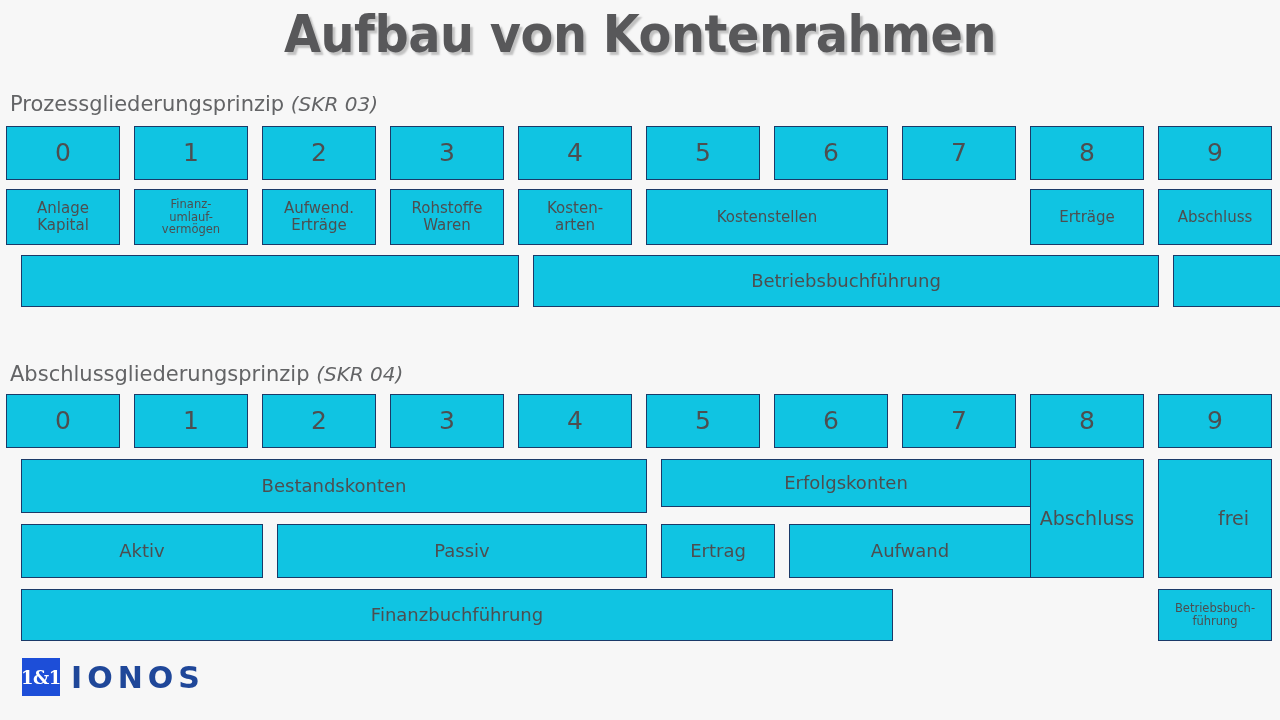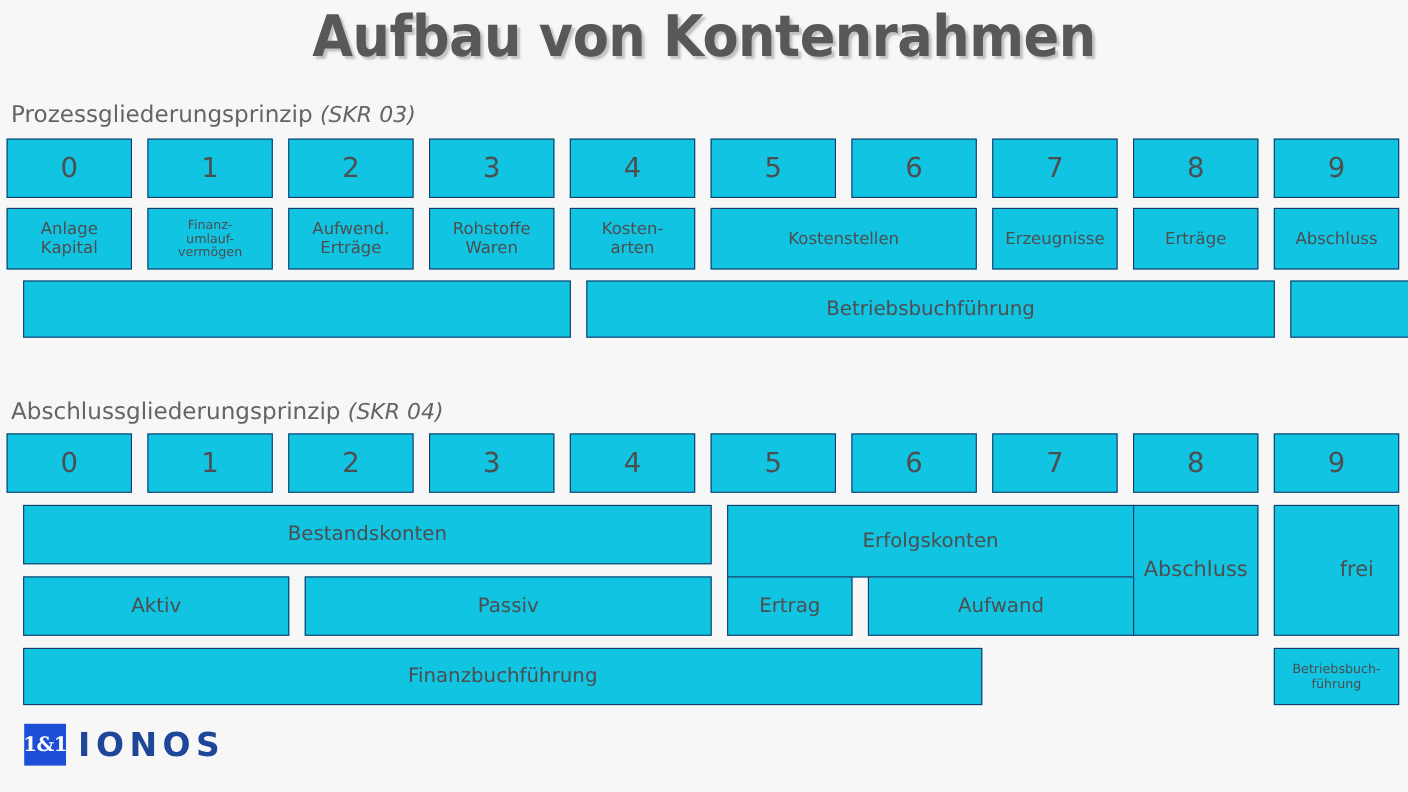--- a/index.html
+++ b/index.html
@@ -133,41 +133,40 @@
   <div class="box num" style="left:902px; top:126px; width:114px; height:54px;">7</div>
   <div class="box num" style="left:1030px;top:126px; width:114px; height:54px;">8</div>
   <div class="box num" style="left:1158px;top:126px; width:114px; height:54px;">9</div>
 
   <div class="box lbl" style="left:6px;  top:189px; width:114px; height:56px;">Anlage<br>Kapital</div>
   <div class="box lbl-sm" style="left:134px; top:189px; width:114px; height:56px;">Finanz-<br>umlauf-<br>vermögen</div>
   <div class="box lbl" style="left:262px; top:189px; width:114px; height:56px;">Aufwend.<br>Erträge</div>
   <div class="box lbl" style="left:390px; top:189px; width:114px; height:56px;">Rohstoffe<br>Waren</div>
   <div class="box lbl" style="left:518px; top:189px; width:114px; height:56px;">Kosten-<br>arten</div>
   <div class="box lbl" style="left:646px; top:189px; width:242px; height:56px;">Kostenstellen</div>
-  <div class="box lbl" style="left:902px; top:189px; width:114px; height:56px;">Erzeugnisse</div>
   <div class="box lbl" style="left:1030px;top:189px; width:114px; height:56px;">Erträge</div>
   <div class="box lbl" style="left:1158px;top:189px; width:114px; height:56px;">Abschluss</div>
 
   <div class="box lbl-lg empty" style="left:6px;   top:255px; width:498px; height:52px;"></div>
   <div class="box lbl-lg" style="left:518px; top:255px; width:626px; height:52px;">Betriebsbuchführung</div>
   <div class="box lbl-lg empty" style="left:1158px;top:255px; width:114px; height:52px;"></div>
 
   <div class="box num" style="left:6px;  top:394px; width:114px; height:54px;">0</div>
   <div class="box num" style="left:134px; top:394px; width:114px; height:54px;">1</div>
   <div class="box num" style="left:262px; top:394px; width:114px; height:54px;">2</div>
   <div class="box num" style="left:390px; top:394px; width:114px; height:54px;">3</div>
   <div class="box num" style="left:518px; top:394px; width:114px; height:54px;">4</div>
   <div class="box num" style="left:646px; top:394px; width:114px; height:54px;">5</div>
   <div class="box num" style="left:774px; top:394px; width:114px; height:54px;">6</div>
   <div class="box num" style="left:902px; top:394px; width:114px; height:54px;">7</div>
   <div class="box num" style="left:1030px;top:394px; width:114px; height:54px;">8</div>
   <div class="box num" style="left:1158px;top:394px; width:114px; height:54px;">9</div>
 
   <div class="box lbl-lg" style="left:6px;   top:459px; width:626px; height:54px;">Bestandskonten</div>
-  <div class="box lbl-lg" style="left:646px; top:459px; width:370px; height:66px;">Erfolgskonten</div>
+  <div class="box lbl-lg" style="left:646px; top:459px; width:370px; height:48px;">Erfolgskonten</div>
   <div class="box lbl-md" style="left:1030px;top:459px; width:114px; height:119px;">Abschluss</div>
   <div class="box lbl-md" style="left:1158px;top:459px; width:114px; height:119px;padding-left:40px;">frei</div>
 
   <div class="box lbl-lg" style="left:6px;   top:524px; width:242px; height:54px;">Aktiv</div>
   <div class="box lbl-lg" style="left:262px; top:524px; width:370px; height:54px;">Passiv</div>
   <div class="box lbl-lg" style="left:646px; top:524px; width:114px; height:54px;">Ertrag</div>
   <div class="box lbl-lg" style="left:774px; top:524px; width:242px; height:54px;">Aufwand</div>
 
   <div class="box lbl-lg" style="left:6px;   top:589px; width:872px; height:52px;">Finanzbuchführung</div>
   <div class="box lbl-sm" style="left:1158px;top:589px; width:114px;  height:52px;">Betriebsbuch-<br>führung</div>

